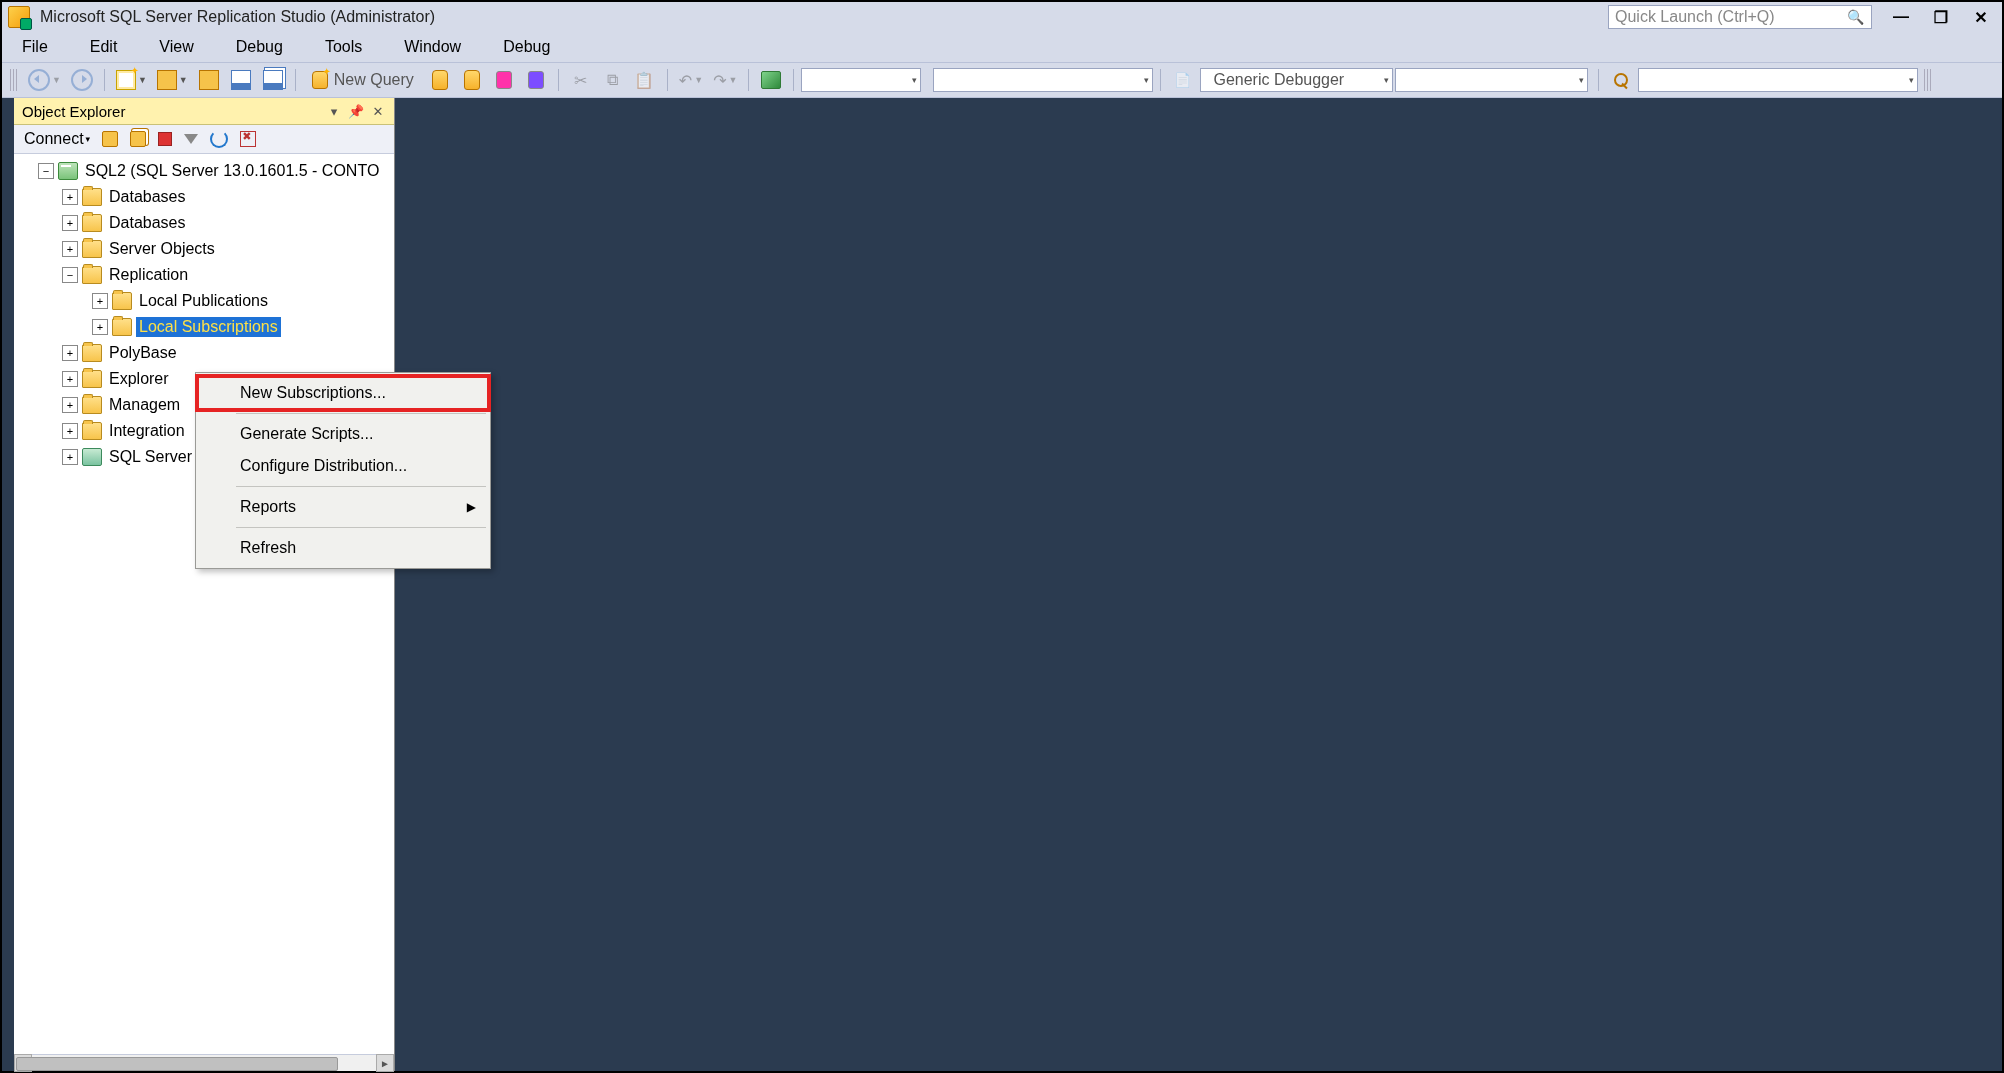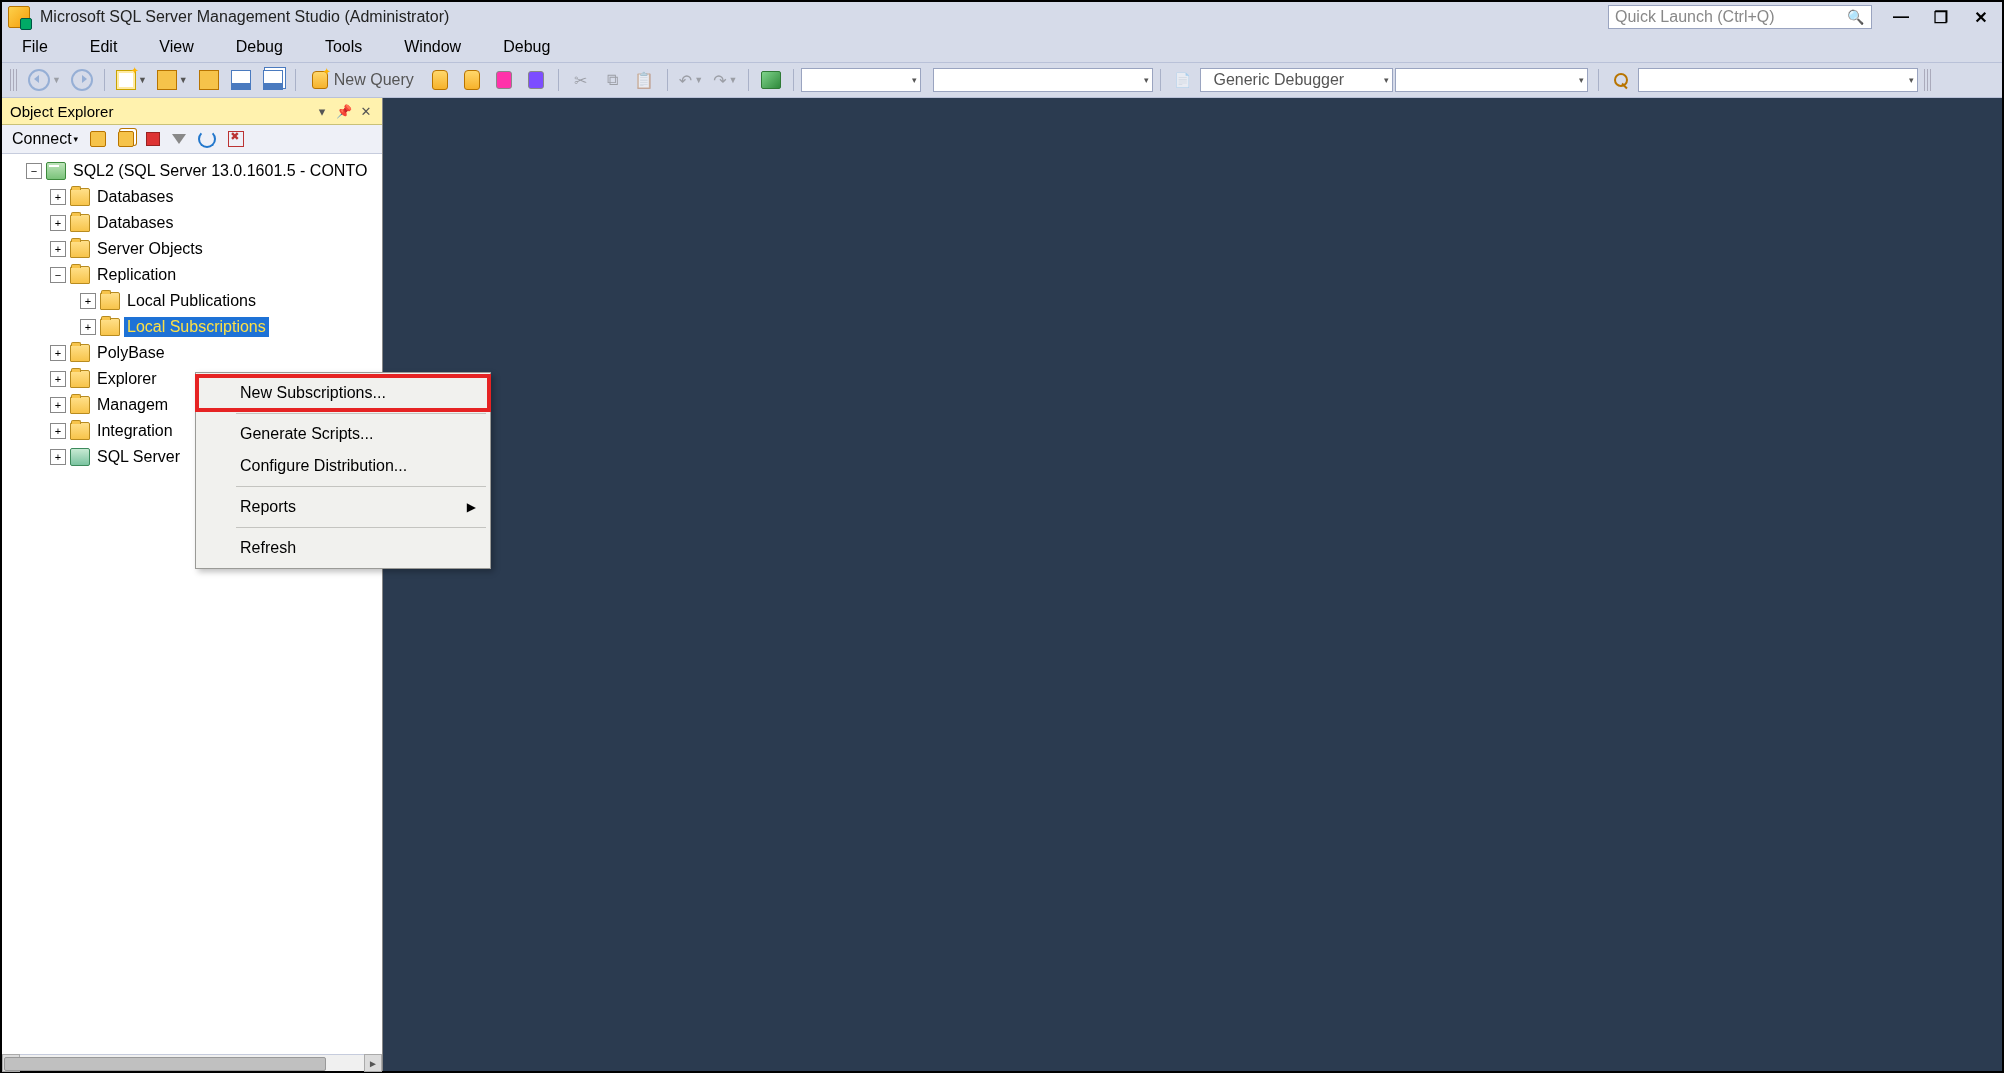--- a/index.html
+++ b/index.html
@@ -124,20 +124,21 @@
   .combo input{border:none;outline:none;width:100%;font:inherit;background:transparent;}
   .newq { display:flex;align-items:center;gap:4px;padding:0 8px;}
   .newq .ic{width:18px;height:18px;position:relative;}
   .newq .ic .ic-db{width:14px;height:16px;}
 
   
   .main {
     flex: 1 1 auto;
     display: flex;
     min-height: 0;
+    margin-left: 12px;
   }
   .object-explorer {
     width: 380px;
     background: #fff;
     display:flex;
     flex-direction:column;
     border-right: 1px solid #888;
   }
   .panel-header {
     background: #fff2ae;
@@ -220,21 +221,21 @@
     height:28px;background:#68217a;color:#fff;display:flex;align-items:center;padding:0 10px;font-size:15px;
   }
 </style>
 </head>
 <body>
 
 <div class="app">
 
   <div class="title-bar">
     <span class="app-icon"></span>
-    <span class="title">Microsoft SQL Server Management Studio (Administrator)</span>
+    <span class="title">Microsoft SQL Server Replication Studio (Administrator)</span>
     <span class="spacer"></span>
     <div class="quick-launch">
       <span>Quick Launch (Ctrl+Q)</span>
       <span class="search-icon">🔍</span>
     </div>
     <div class="win-controls">
       <span class="win-btn">—</span>
       <span class="win-btn">❐</span>
       <span class="win-btn">✕</span>
     </div>

